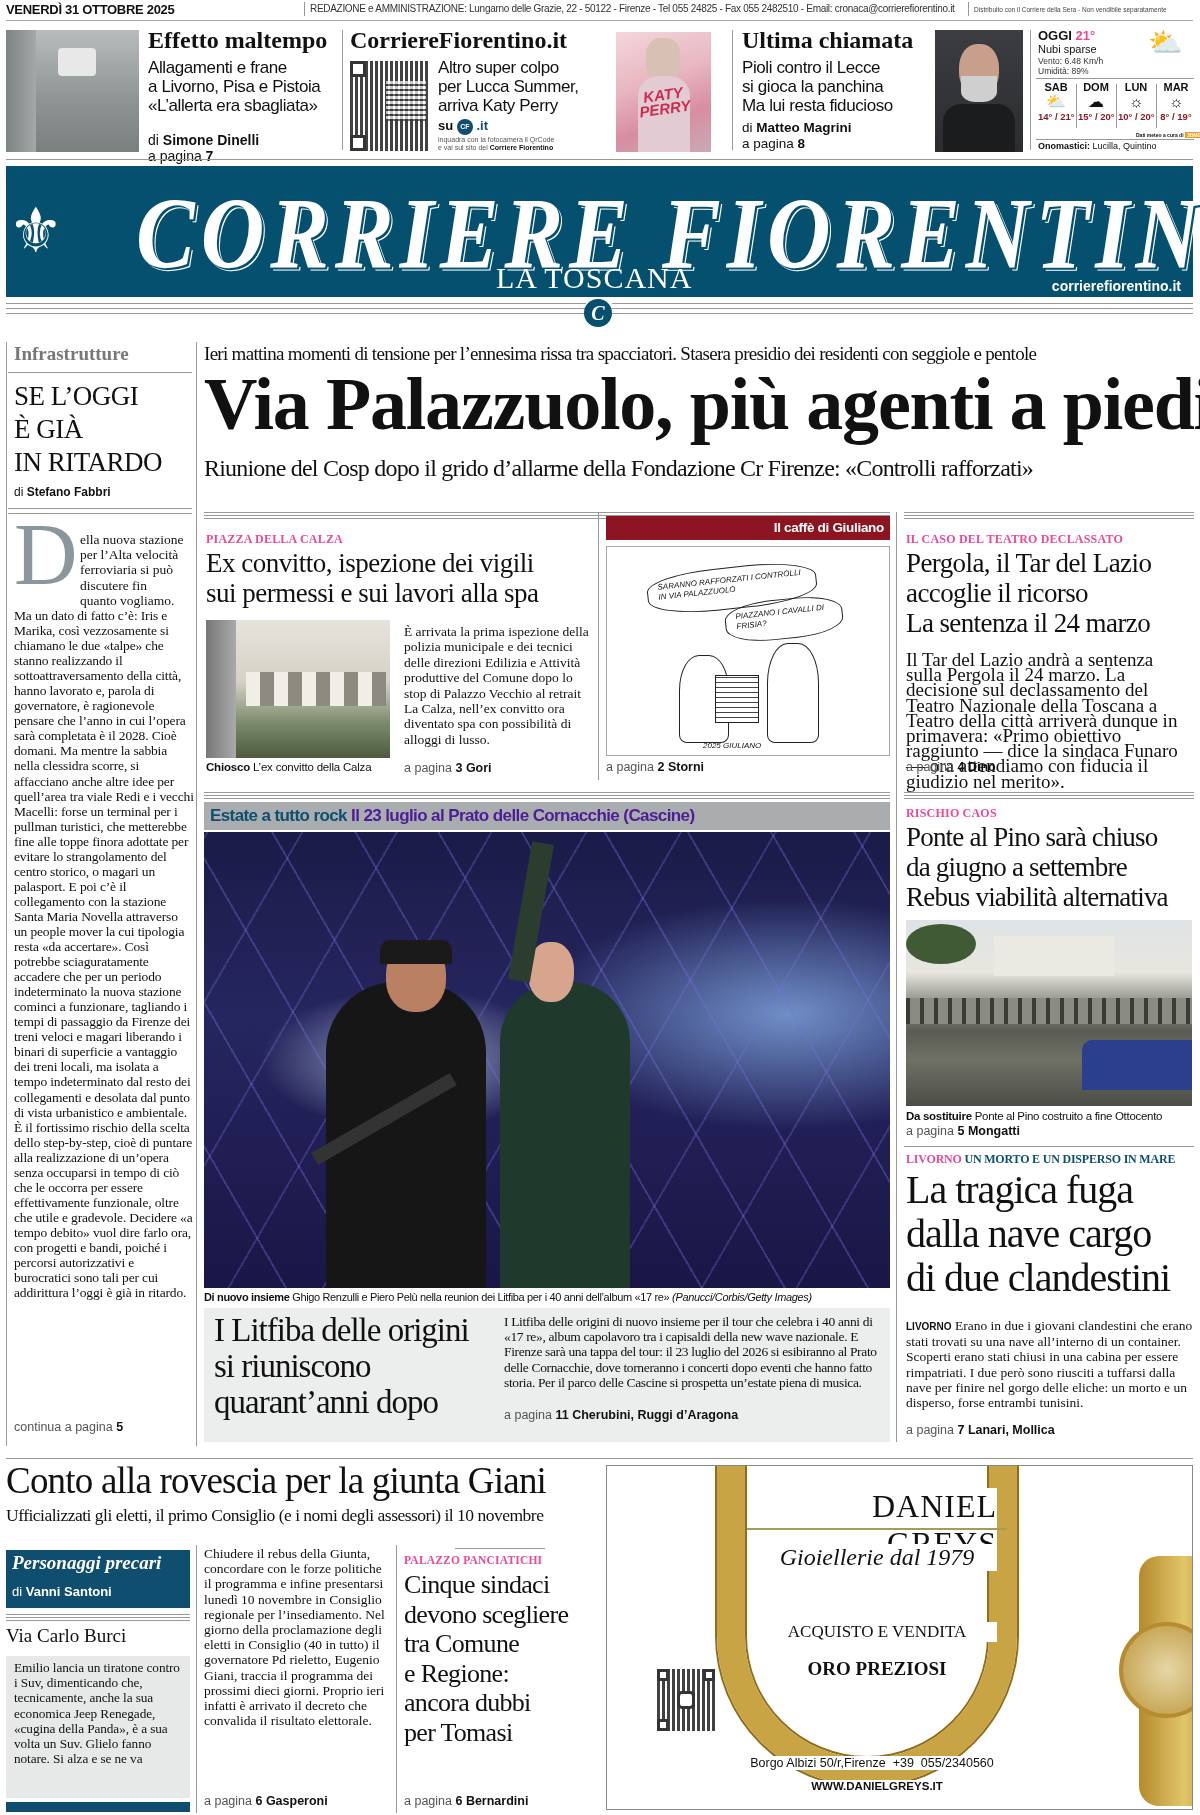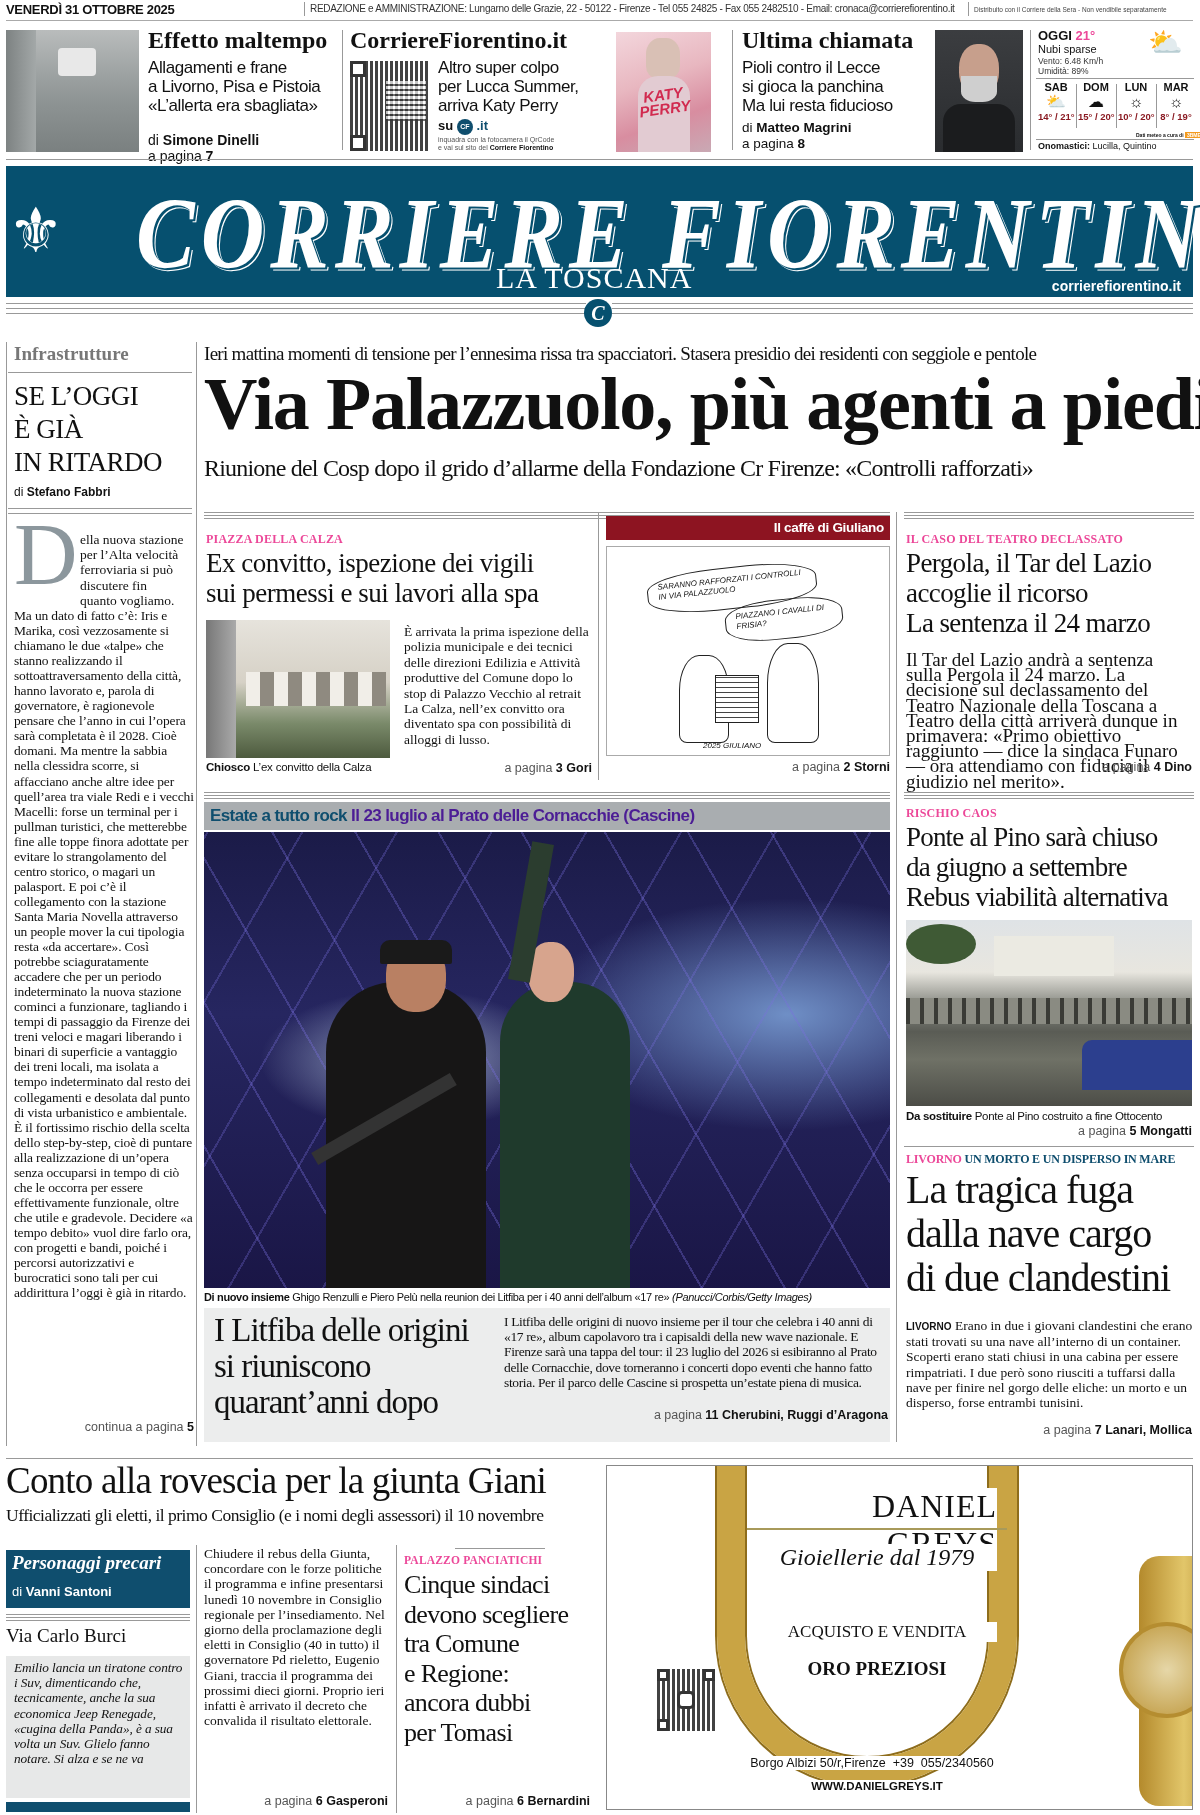--- a/index.html
+++ b/index.html
@@ -28,21 +28,21 @@
 .wx-day .t{font-size:9.5px;color:#8a1a22;font-weight:bold;font-family:"Liberation Sans",sans-serif;white-space:nowrap}
 
 
 #mast{left:6px;top:166px;width:1187px;height:131px;background:#06506f}
 #mast .title{left:130px;top:10px;width:960px;font-family:"Liberation Serif",serif;font-weight:bold;font-style:italic;font-size:88px;color:#fff;letter-spacing:6px;white-space:nowrap;transform:scaleY(1.15);transform-origin:top left;text-shadow:2px 2px 0 #06506f, 3px 3px 0 #fff}
 #mast .sub{left:490px;top:95px;font-size:30px;color:#fff;letter-spacing:1px}
 #mast .url{right:12px;top:112px;font-size:14px;color:#fff;font-weight:bold;font-family:"Liberation Sans",sans-serif}
 .kicker{font-family:"Liberation Serif",serif;font-weight:bold;font-size:12px;letter-spacing:0.2px}
 .head{font-family:"Liberation Serif",serif;line-height:1.05;color:#111}
 .body{font-family:"Liberation Serif",serif;font-size:13.5px;line-height:15.2px;color:#111}
-.page{font-family:"Liberation Sans",sans-serif;font-size:12.5px;color:#555;text-align:right}
+.page{font-family:"Liberation Sans",sans-serif;font-size:12.5px;color:#555;}
 .page b{color:#111}
 .caption{font-family:"Liberation Sans",sans-serif;font-size:11.5px;color:#111;letter-spacing:-0.2px}
 </style>
 </head>
 <body>
 
 <div id="topbar" class="abs">
   <span class="abs date sans">VENERDÌ 31 OTTOBRE 2025</span>
   <div class="abs vline" style="left:304px;top:2px;height:14px"></div>
   <span class="abs addr sans">REDAZIONE e AMMINISTRAZIONE: Lungarno delle Grazie, 22 - 50122 - Firenze - Tel 055 24825 - Fax 055 2482510 - Email: cronaca@corrierefiorentino.it</span>
@@ -361,21 +361,21 @@
   <div class="abs" style="left:0;top:0;width:184px;height:58px;background:#0f4e6e"></div>
   <div class="abs serif bold" style="left:6px;top:2px;font-style:italic;font-size:19px;color:#fff;white-space:nowrap">Personaggi precari</div>
   <div class="abs sans" style="left:6px;top:34px;font-size:13px;color:#fff">
     <span>di</span> <b>Vanni Santoni</b>
   </div>
   <div class="abs" style="left:0;top:64px;width:184px;height:7px;border-top:1px solid #999;border-bottom:1px solid #999">
       <div style="margin-top:2px;border-top:1px solid #999"></div>
     </div>
   <div class="abs head" style="left:0;top:76px;font-size:19px">Via Carlo Burci</div>
   <div class="abs" style="left:0;top:106px;width:184px;height:142px;background:#e7e8e8"></div>
-  <div class="abs serif" style="left:8px;top:110px;width:172px;font-style:italic;font-size:13.3px;line-height:15.2px;letter-spacing:-0.1px">Emilio lancia un tiratone contro i Suv, dimenticando che, tecnicamente, anche la sua economica Jeep Renegade, «cugina della Panda», è a sua volta un Suv. Glielo fanno notare. Si alza e se ne va</div>
+  <div class="abs serif" style="left:8px;top:110px;width:172px;font-size:13.3px;line-height:15.2px;letter-spacing:-0.1px">Emilio lancia un tiratone contro i Suv, dimenticando che, tecnicamente, anche la sua economica Jeep Renegade, «cugina della Panda», è a sua volta un Suv. Glielo fanno notare. Si alza e se ne va</div>
   <div class="abs" style="left:0;top:252px;width:184px;height:10px;background:#0f4e6e"></div>
 </div>
 <div class="abs vline" style="left:196px;top:1545px;height:268px"></div>
 
 <div class="abs body" style="left:204px;top:1546px;width:184px;font-size:13.5px;line-height:15.2px">Chiudere il rebus della Giunta, concordare con le forze politiche il programma e infine presentarsi lunedì 10 novembre in Consiglio regionale per l’insediamento. Nel giorno della proclamazione degli eletti in Consiglio (40 in tutto) il governatore Pd rieletto, Eugenio Giani, traccia il programma dei prossimi dieci giorni. Proprio ieri infatti è arrivato il decreto che convalida il risultato elettorale.</div>
 <div class="abs page" style="left:204px;top:1794px;width:184px">
   <span>a pagina</span> <b>6</b> <b>Gasperoni</b>
 </div>
 <div class="abs vline" style="left:396px;top:1545px;height:268px"></div>
 

